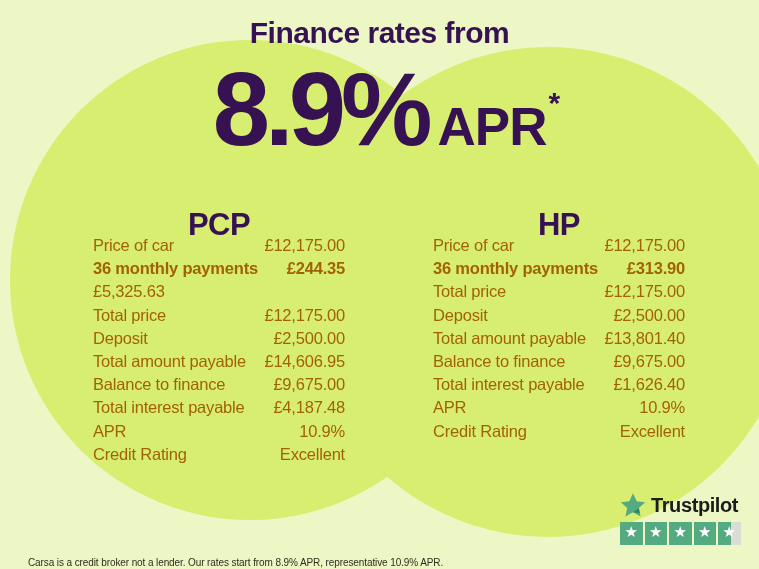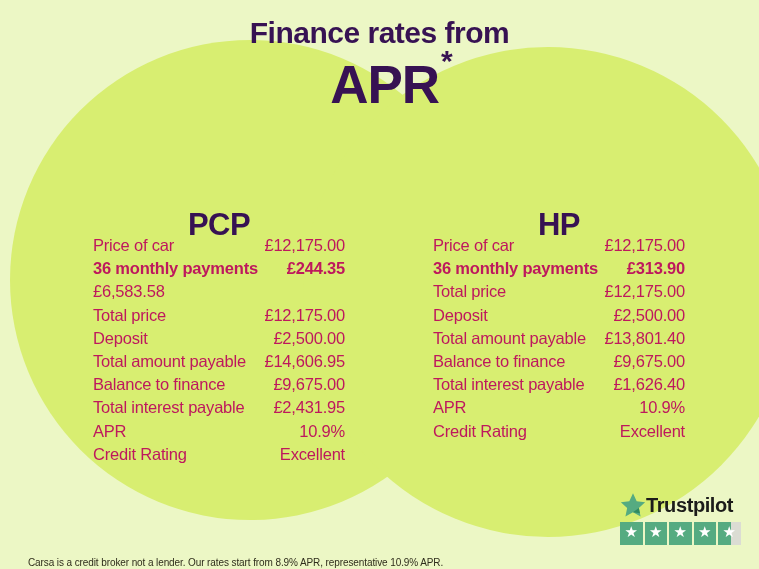--- a/index.html
+++ b/index.html
@@ -36,32 +36,32 @@
   .fin-col { position:absolute; width:252px; }
   .fin-col.pcp { left:93px; top:0; }
   .fin-col.hp  { left:433px; top:0; }
   .fin-title {
     position:absolute; top:191px; width:252px; text-align:center;
     font-size:31px; font-weight:800; color:#371253; letter-spacing:-0.5px;margin-top:16px;
   }
   .fin-rows { position:absolute; top:236px; width:252px; }
   .fin-row {
     display:flex; justify-content:space-between; align-items:baseline;
-    height:23.2px; font-size:16.5px; letter-spacing:-0.2px; color:#be185d;
+    height:23.2px; font-size:16.5px; letter-spacing:-0.2px; color:#a16207;
   }
   .fin-row.bold .lbl, .fin-row.bold .val { font-weight:700; }
 
   .disclaimer {
     position:absolute; left:28px; top:515px; width:440px;
     font-size:10px; line-height:15.5px; letter-spacing:-0.1px;
     color:#2f2d1c; white-space:nowrap;margin-top:40px;
   }
 
   .trustpilot { position:absolute; left:620px; top:492px; cursor:pointer; }
-  .tp-logo-row { display:flex; align-items:center; height:26px; }
+  .tp-logo-row { display:flex; align-items:center; gap:5px; height:26px; }
   .tp-brand {
     font-size:20px; font-weight:700; color:#1c1c1a; letter-spacing:-0.4px;
   }
   .tp-stars { display:flex; gap:2px; margin-top:4px; }
   .tp-box {
     width:22.5px; height:22.5px; background:#55ab81;
     display:flex; align-items:center; justify-content:center;
   }
   .tp-box.half {
     background:linear-gradient(90deg,#55ab81 0 55%, #dbdcd3 55% 100%);
@@ -76,56 +76,57 @@
 <body>
 
 <div class="canvas">
 
   <div class="blob left"></div>
   <div class="blob right"></div>
 
   <div class="headline-title">Finance rates from</div>
 
   <div class="bigrate">
+    <span class="rate">8.9%</span>
     <span class="unit"><span>APR</span><sup>*</sup></span>
   </div>
 
   <div class="fin-col pcp">
     <div class="fin-title">PCP</div>
     <div class="fin-rows">
       <div class="fin-row">
         <span class="lbl">Price of car</span>
         <span class="val">£12,175.00</span>
       </div>
       <div class="fin-row bold">
         <span class="lbl">36 monthly payments</span>
         <span class="val">£244.35</span>
       </div>
       <div class="fin-row">
-        <span class="val">£6,583.58</span>
+        <span class="val">£5,325.63</span>
       </div>
       <div class="fin-row">
         <span class="lbl">Total price</span>
         <span class="val">£12,175.00</span>
       </div>
       <div class="fin-row">
         <span class="lbl">Deposit</span>
         <span class="val">£2,500.00</span>
       </div>
       <div class="fin-row">
         <span class="lbl">Total amount payable</span>
         <span class="val">£14,606.95</span>
       </div>
       <div class="fin-row">
         <span class="lbl">Balance to finance</span>
         <span class="val">£9,675.00</span>
       </div>
       <div class="fin-row">
         <span class="lbl">Total interest payable</span>
-        <span class="val">£2,431.95</span>
+        <span class="val">£4,187.48</span>
       </div>
       <div class="fin-row">
         <span class="lbl">APR</span>
         <span class="val">10.9%</span>
       </div>
       <div class="fin-row">
         <span class="lbl">Credit Rating</span>
         <span class="val">Excellent</span>
       </div>
     </div>

